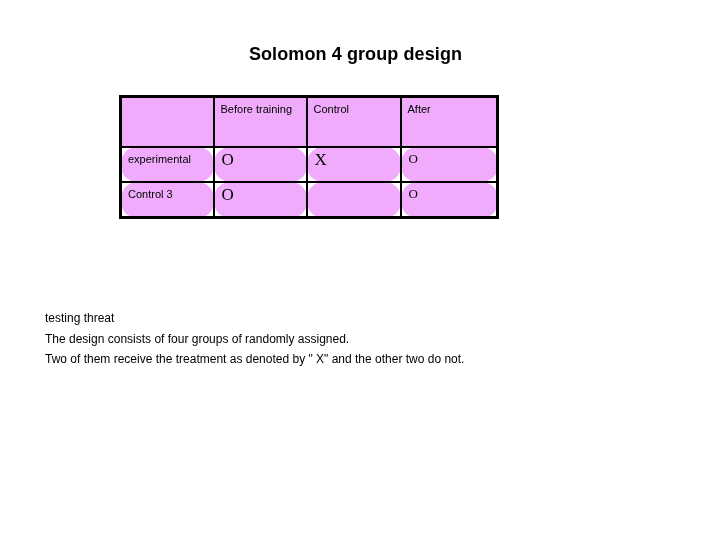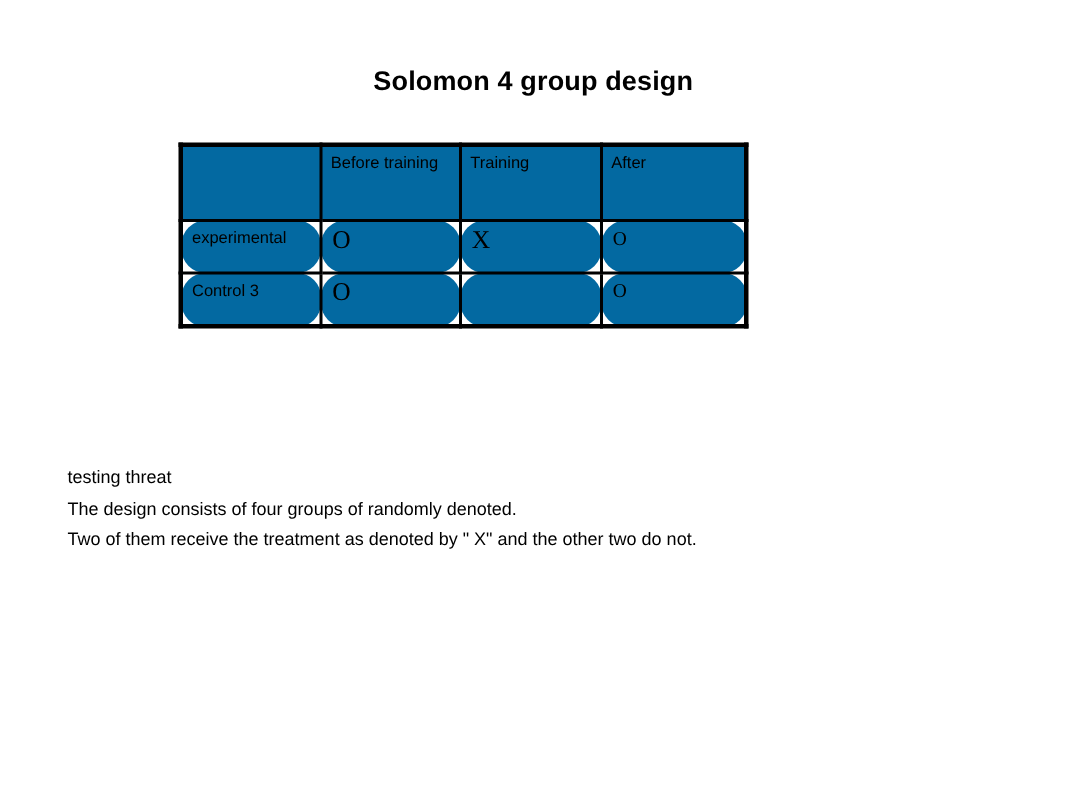--- a/index.html
+++ b/index.html
@@ -36,21 +36,21 @@
     top: 95px;
     width: 377px;
     border-collapse: collapse;
     table-layout: fixed;
     border: 3px solid #000000;
   }
   #design-table td {
     border: 2px solid #000000;
     padding: 0;
     vertical-align: top;
-    background: #0369a1;
+    background: #f0abfc;
   }
 
   
   col.c-label { width: 93px; }
   col.c-before { width: 93px; }
   col.c-training { width: 94px; }
   col.c-after { width: 97px; }
 
   
   tr.header-row td { height: 48px; }
@@ -105,21 +105,21 @@
   </colgroup>
   <tbody>
     <tr class="header-row">
       <td>
         <span class="cell-text"></span>
       </td>
       <td>
         <span class="cell-text">Before training</span>
       </td>
       <td>
-        <span class="cell-text">Training</span>
+        <span class="cell-text">Control</span>
       </td>
       <td>
         <span class="cell-text">After</span>
       </td>
     </tr>
 
     <tr class="data-row">
       <td>
         <span class="cell-text">experimental</span>
       </td>
@@ -148,15 +148,15 @@
         <span class="mark mark-sm">O</span>
       </td>
     </tr>
 
 
   </tbody>
 </table>
 
 <div id="body-text">
   <div>testing threat</div>
-  <div>The design consists of four groups of randomly denoted.</div>
+  <div>The design consists of four groups of randomly assigned.</div>
   <div>Two of them receive the treatment as denoted by " X" and the other two do not.</div>
 </div>
 
 </body></html>

